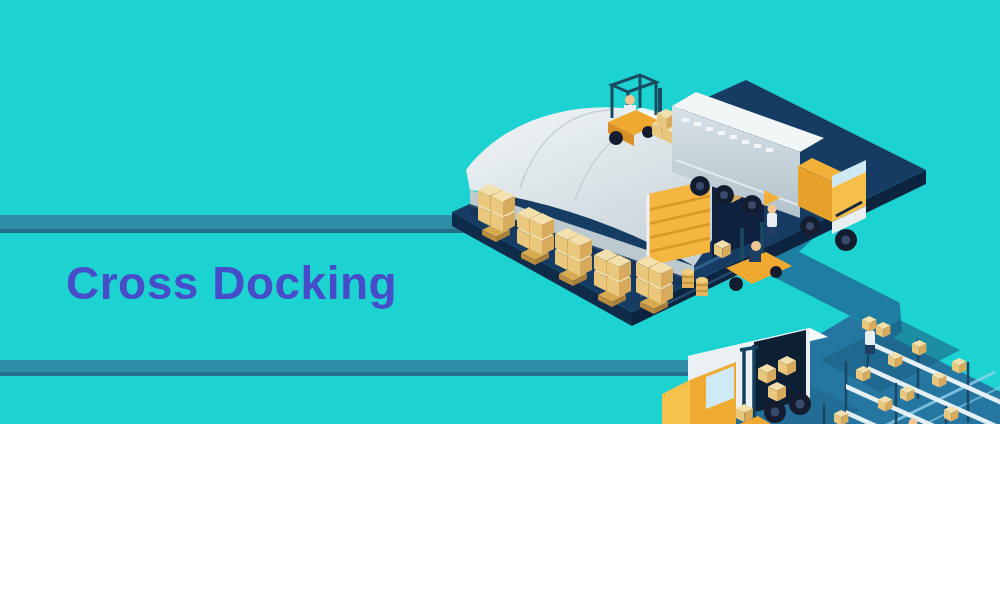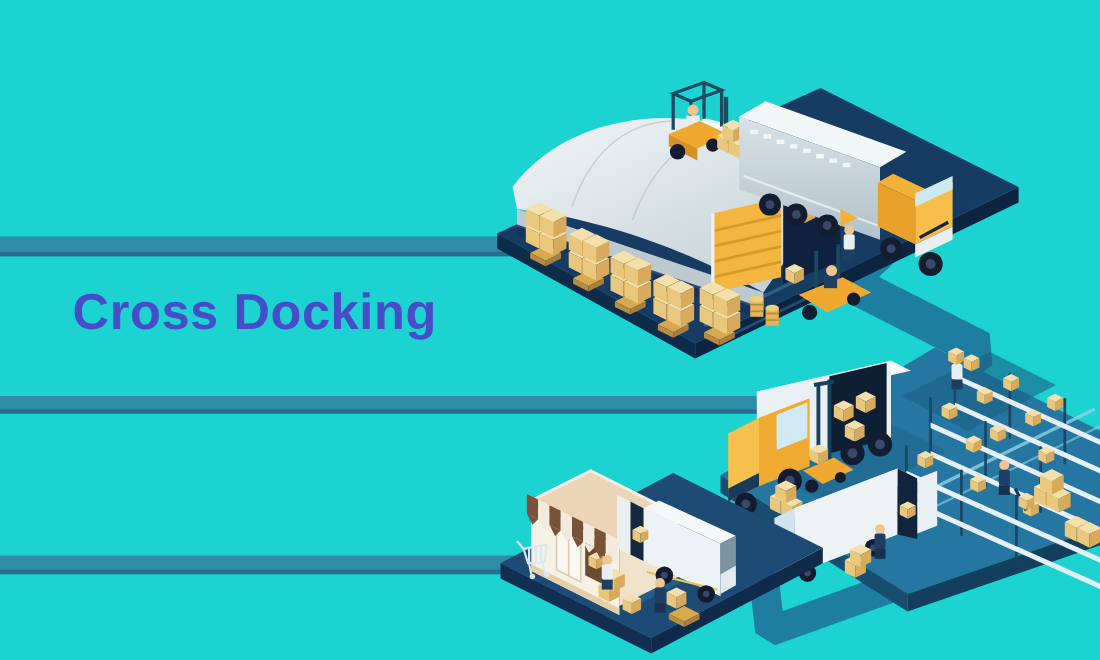--- a/index.html
+++ b/index.html
@@ -1,18 +1,18 @@
 <!DOCTYPE html>
 <html><head>
 <meta charset="utf-8">
 <style>
   html,body{margin:0;padding:0;}
   .canvas{
     position:relative;
-    width:1000px;height:600px;
+    width:1000px;height:424px;
     background:#1DD3D1;
     overflow:hidden;
     font-family:"Liberation Sans", sans-serif;
   }
   .canvas svg{position:absolute;left:0;top:0;}
   .scene-label{
     position:absolute;
     font-weight:700;
     font-size:46px;
     line-height:1;

